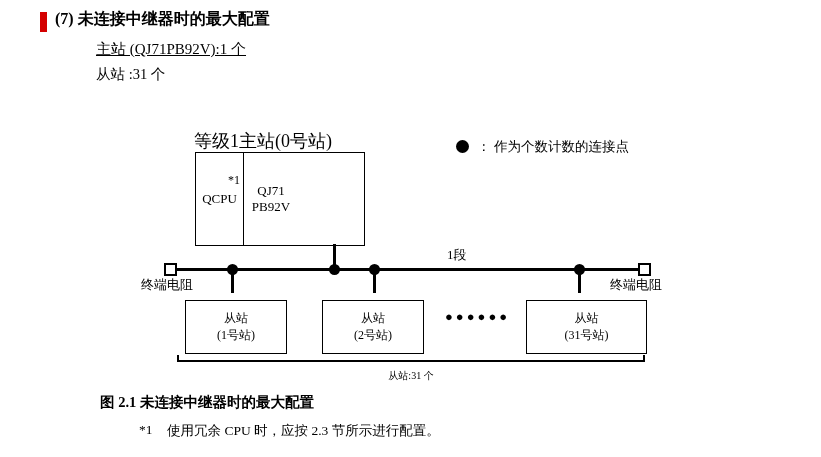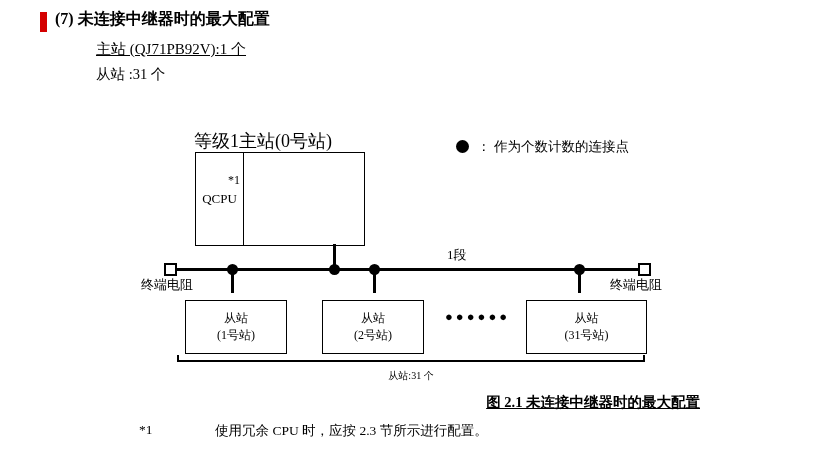--- a/index.html
+++ b/index.html
@@ -75,38 +75,40 @@
   .ellipsis { left: 445px; top: 309px; font-size: 13px; letter-spacing: 3px; }
 
   
   .bracket-line { left: 177px; top: 360px; width: 468px; height: 2px; background: #000; }
   .bracket-tick { width: 2px; height: 7px; background: #000; top: 355px; }
   .tick-left  { left: 177px; }
   .tick-right { left: 643px; }
   .slave-count { left: 177px; top: 369px; width: 468px; text-align: center; font-size: 10px; }
 
   
-  .caption { left: 100px; top: 393px; width: 600px; text-align: right; font-size: 14.5px; font-weight: bold; text-decoration: underline; }
+  .caption { left: 100px; top: 393px; width: 600px; text-align: left; font-size: 14.5px; font-weight: bold; }
   .footnote-marker { left: 139px; top: 422px; font-size: 13.5px; }
-  .footnote-text   { left: 167px; top: 422px; font-size: 13.5px; margin-left: 48px; }
+  .footnote-text   { left: 167px; top: 422px; font-size: 13.5px; }
 </style>
 </head>
 <body>
 
 <div class="abs accent-bar"></div>
 <div class="abs heading">(7) 未连接中继器时的最大配置</div>
 <div class="abs intro-master">主站 (QJ71PB92V):1 个</div>
 <div class="abs intro-slave">从站 :31 个</div>
 
 <div class="abs master-label">等级1主站(0号站)</div>
 <div class="abs master-box">
   <div class="mcell mcell-cpu">
     <span class="cpu-note">*1</span>
     <span>QCPU</span>
   </div>
+  <div class="mcell mcell-net">QJ71
+PB92V</div>
 </div>
 
 <div class="abs legend-dot"></div>
 <div class="abs legend-text">： 作为个数计数的连接点</div>
 
 <div class="abs segment-label">1段</div>
 <div class="abs bus-line"></div>
 <div class="abs terminator terminator-left"></div>
 <div class="abs terminator terminator-right"></div>
 <div class="abs term-label-left">终端电阻</div>

